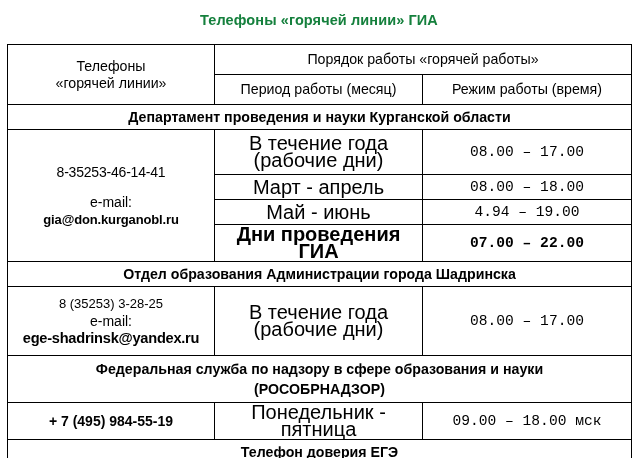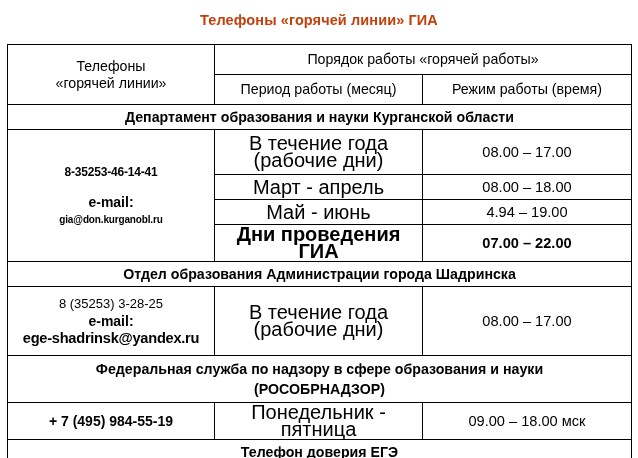--- a/index.html
+++ b/index.html
@@ -25,21 +25,21 @@
   }
 
   .page-title {
     text-align: center;
     font-size: 14.5px;
     font-weight: bold;
     letter-spacing: 0.1px;
     padding-top: 11px;
     padding-bottom: 0;
     line-height: 18px;
-    color: #c2410c;
+    color: #15803d;
   }
 
   .table-wrap {
     position: absolute;
     left: 7px;
     top: 44px;
     width: 624px;
   }
 
   table.hotline {
@@ -85,36 +85,36 @@
     line-height: 20px;
     margin-top: 48px;
   }
 
   .phone-cell {
     font-size: 14px;
     line-height: 19px;
   }
 
   .phone-big {
-    font-weight: bold;
-    font-size: 12px;
+    font-weight: normal;
+    font-size: 14px;
     letter-spacing: -0.2px;
     display: block;
     margin-bottom: 13px;
   }
 
   .email-label {
-    font-weight: bold;
+    font-weight: normal;
     font-size: 14px;
     display: block;
   }
 
   .email-value {
     font-weight: bold;
-    font-size: 10px;
+    font-size: 13px;
     display: block;
     letter-spacing: -0.15px;
   }
 
   .phone-plain {
     font-weight: normal;
     font-size: 13px;
     display: block;
     margin-bottom: 1px;
   }
@@ -125,20 +125,21 @@
   }
 
   .period-cell {
     font-size: 20px;
     line-height: 19px;
   }
 
   .time-cell {
     font-size: 14.6px;
     line-height: 19px;
+    font-family: Liberation Mono, monospace;
   }
 
   .bold {
     font-weight: bold;
   }
 
   .row-year td { height: 42px; }
   .row-single td { height: 22px; }
   .row-gia td { height: 22px; }
   .row-shadrinsk td { height: 66px; }
@@ -167,21 +168,21 @@
             <span class="line">«горячей линии»</span>
           </td>
           <td class="hdr hdr-tall" colspan="2">Порядок работы «горячей работы»</td>
         </tr>
         <tr>
           <td class="hdr hdr-tall">Период работы (месяц)</td>
           <td class="hdr hdr-tall">Режим работы (время)</td>
         </tr>
 
         <tr class="section-row">
-          <td colspan="3">Департамент образования и науки Курганской области</td>
+          <td colspan="3">Департамент проведения и науки Курганской области</td>
         </tr>
 
         <tr class="row-year">
           <td class="phone-cell" rowspan="4">
             <span class="phone-big">8-35253-46-14-41</span>
             <span class="email-label">e-mail:</span>
             <span class="email-value">gia@don.kurganobl.ru</span>
           </td>
           <td class="period-cell">
             <span class="line">В течение года</span>

